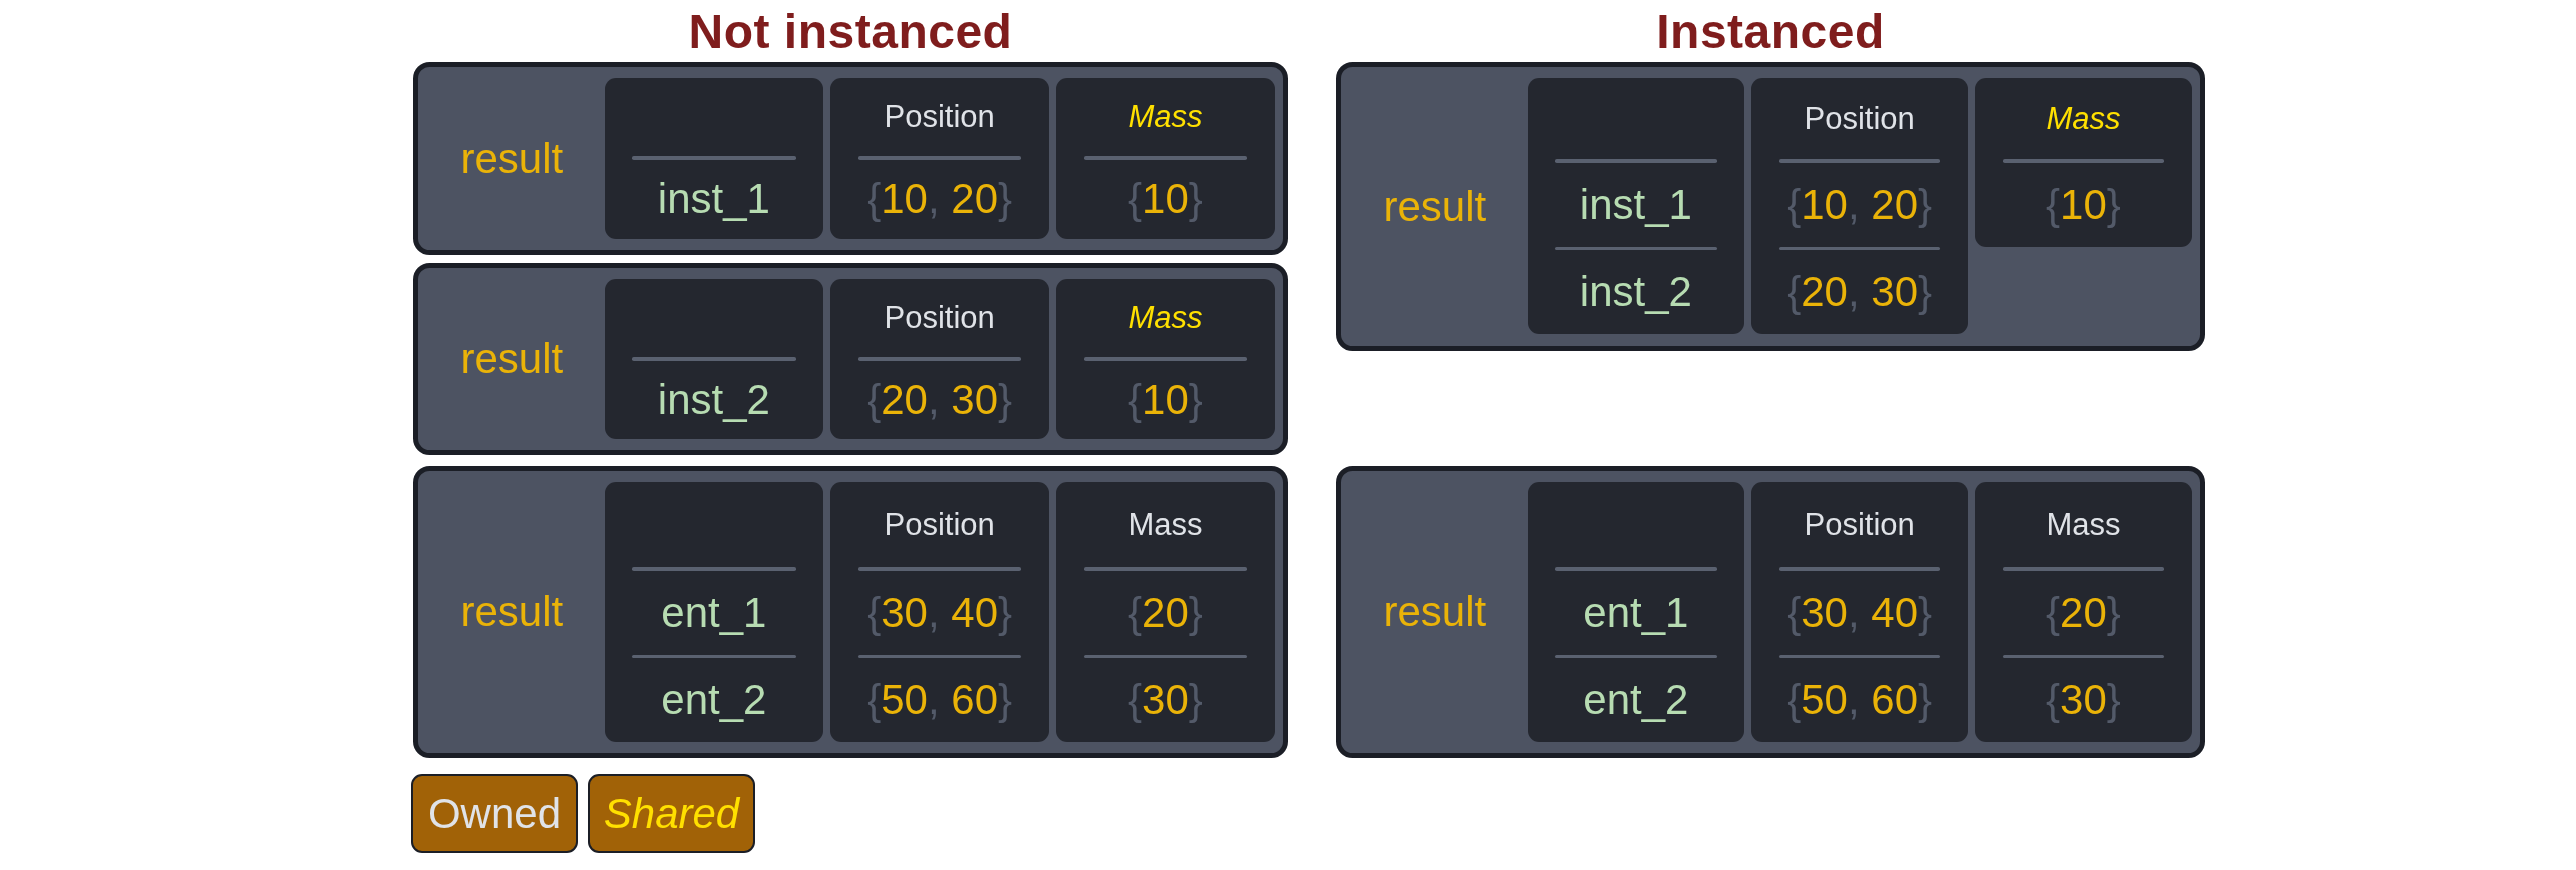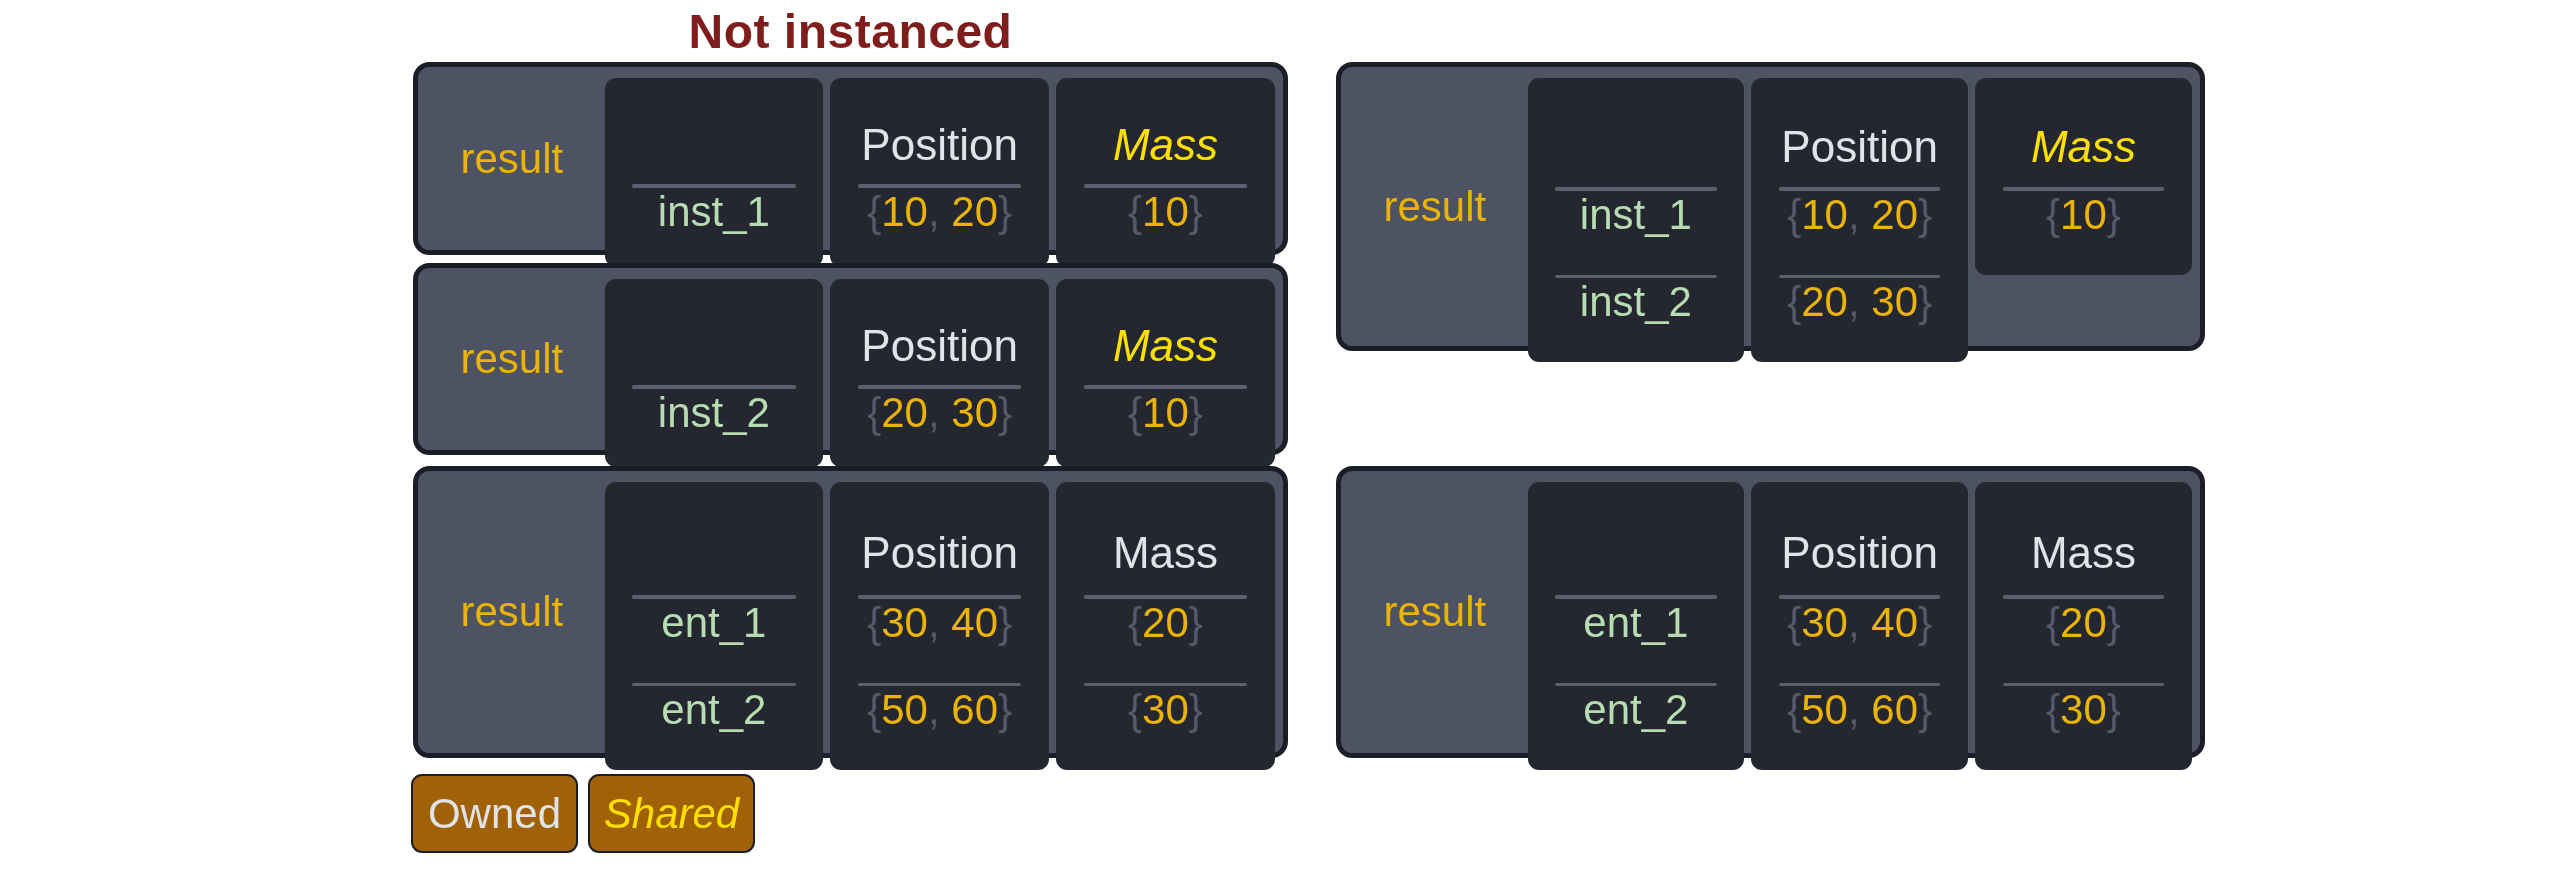--- a/index.html
+++ b/index.html
@@ -65,37 +65,36 @@
     border-radius: 11px;
     display: flex;
     flex-direction: column;
   }
   .cell-header {
     height: var(--hH);
     flex: none;
     display: flex;
     align-items: center;
     justify-content: center;
-    font-size: 44px;
+    font-size: 31px;
     color: #e0e3e8;
-    margin-top: 28px;
   }
   .cell-header.shared { color: #ffe000; font-style: italic; }
   .divider {
     flex: none;
     height: 3.7px;
     border-radius: 1.8px;
     background: #5a6170;
     margin: 0 27.5px;
   }
   .cell-row {
     height: var(--rH);
     flex: none;
     display: flex;
-    align-items: flex-start;
+    align-items: center;
     justify-content: center;
     font-size: 42px;
   }
   .entity { color: #b7dcb2; }
   .num    { color: #eab308; }
   .punct  { color: #535a69; white-space: pre; }
 
   .legend-btn {
     position: absolute;
     box-sizing: border-box;
@@ -115,20 +114,21 @@
   #legend-shared { left: 588px; }
   #legend-shared span { color: #ffe000; font-style: italic; }
 </style>
 </head>
 <body>
 
 <div class="canvas">
 
   <div class="diagram-title" id="title-not-instanced">Not instanced</div>
 
+  <div class="diagram-title" id="title-instanced">Instanced</div>
 
   <div class="box" id="b-ni1">
       <div class="result-label">result</div>
       <div class="cells">
         <div class="cell">
           <div class="cell-header"></div>
           <div class="divider"></div>
           <div class="cell-row">
             <span class="entity">inst_1</span>
           </div>

